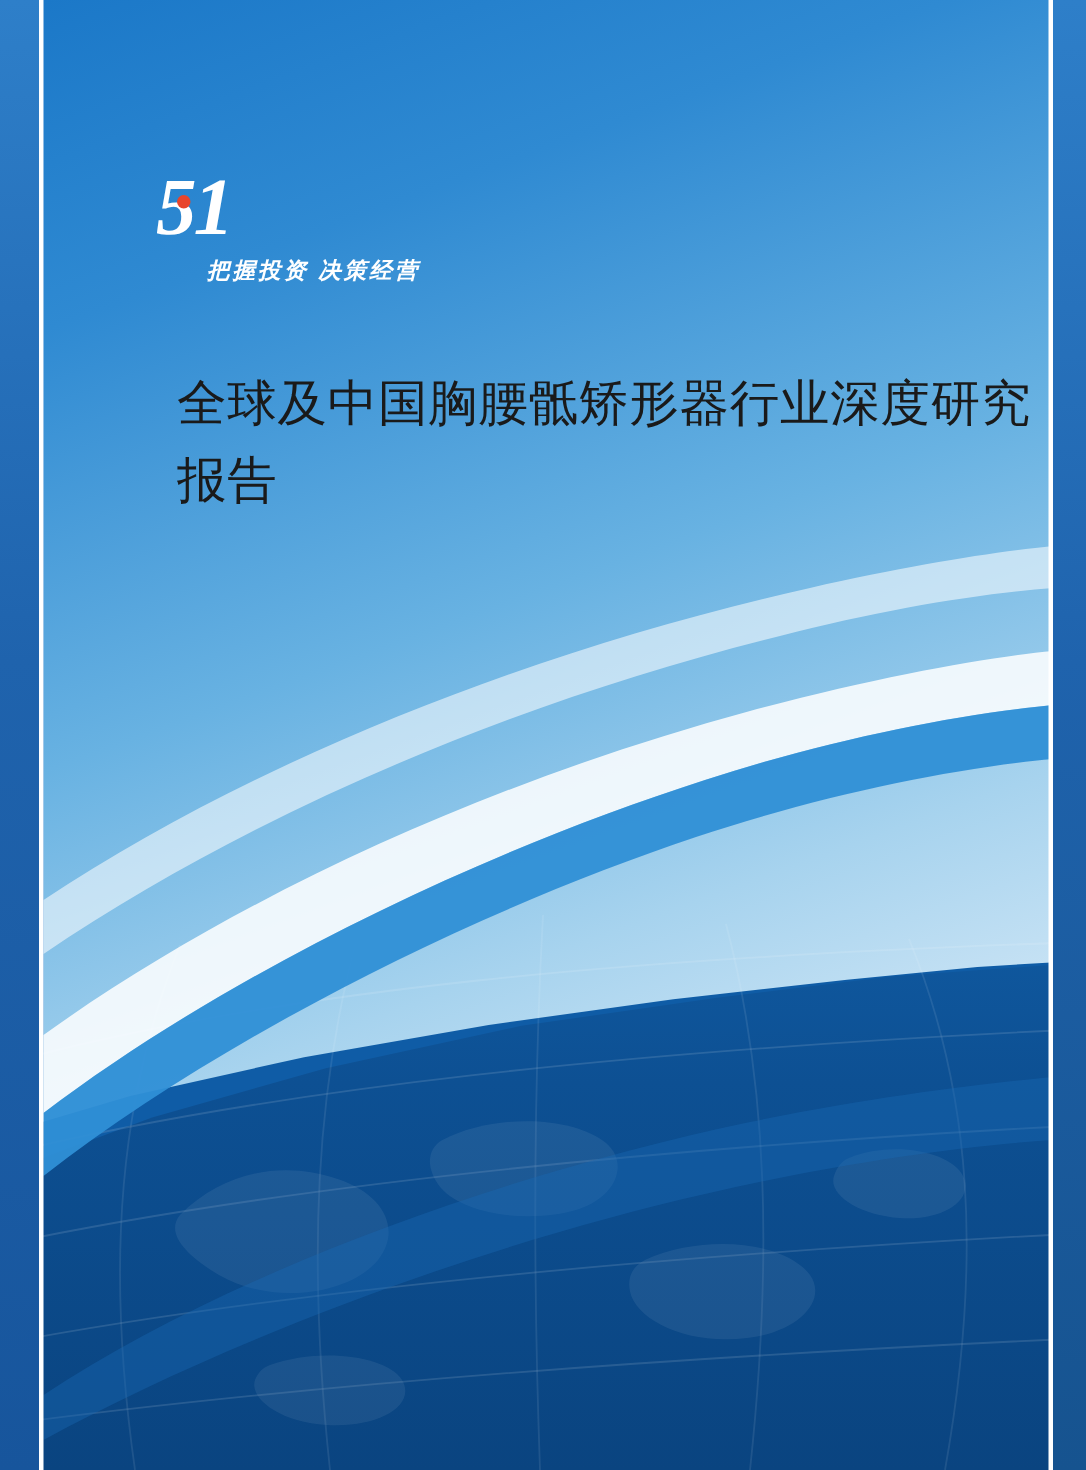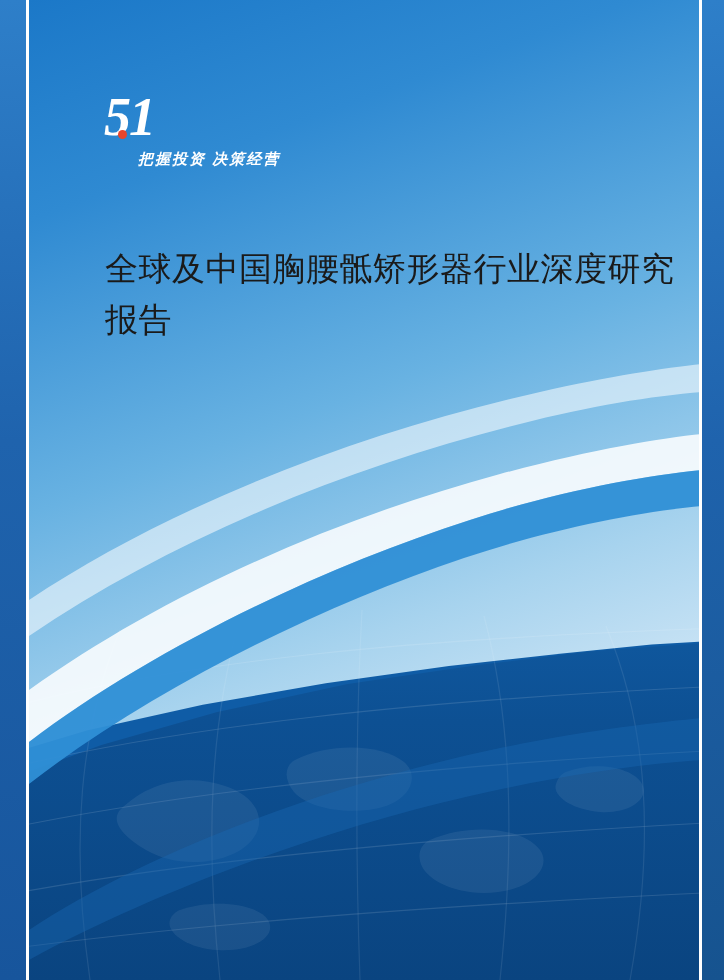--- a/index.html
+++ b/index.html
@@ -120,20 +120,21 @@
   .logo {
     position: absolute;
     left: 104px;
     top: 90px;
     z-index: 10;
     user-select: none;
   }
   .logo-row {
     display: flex;
     align-items: flex-end;
+    margin-top: 21px;
   }
   .logo-51 {
     font-family: "Liberation Serif", serif;
     font-style: italic;
     font-weight: bold;
     font-size: 54px;
     color: #ffffff;
     line-height: 1;
     letter-spacing: -2px;
     position: relative;
@@ -164,21 +165,21 @@
     font-weight: bold;
     font-size: 15px;
     color: #ffffff;
     letter-spacing: 2px;
     text-align: right;
   }
 
   
   .title {
     position: absolute;
-    left: 105px;
+    left: 118px;
     top: 243px;
     width: 580px;
     z-index: 10;
     font-family: "Liberation Sans", sans-serif;
     font-size: 33px;
     font-weight: normal;
     color: #1a1a1a;
     line-height: 1.55;
     letter-spacing: 0.5px;
   }

